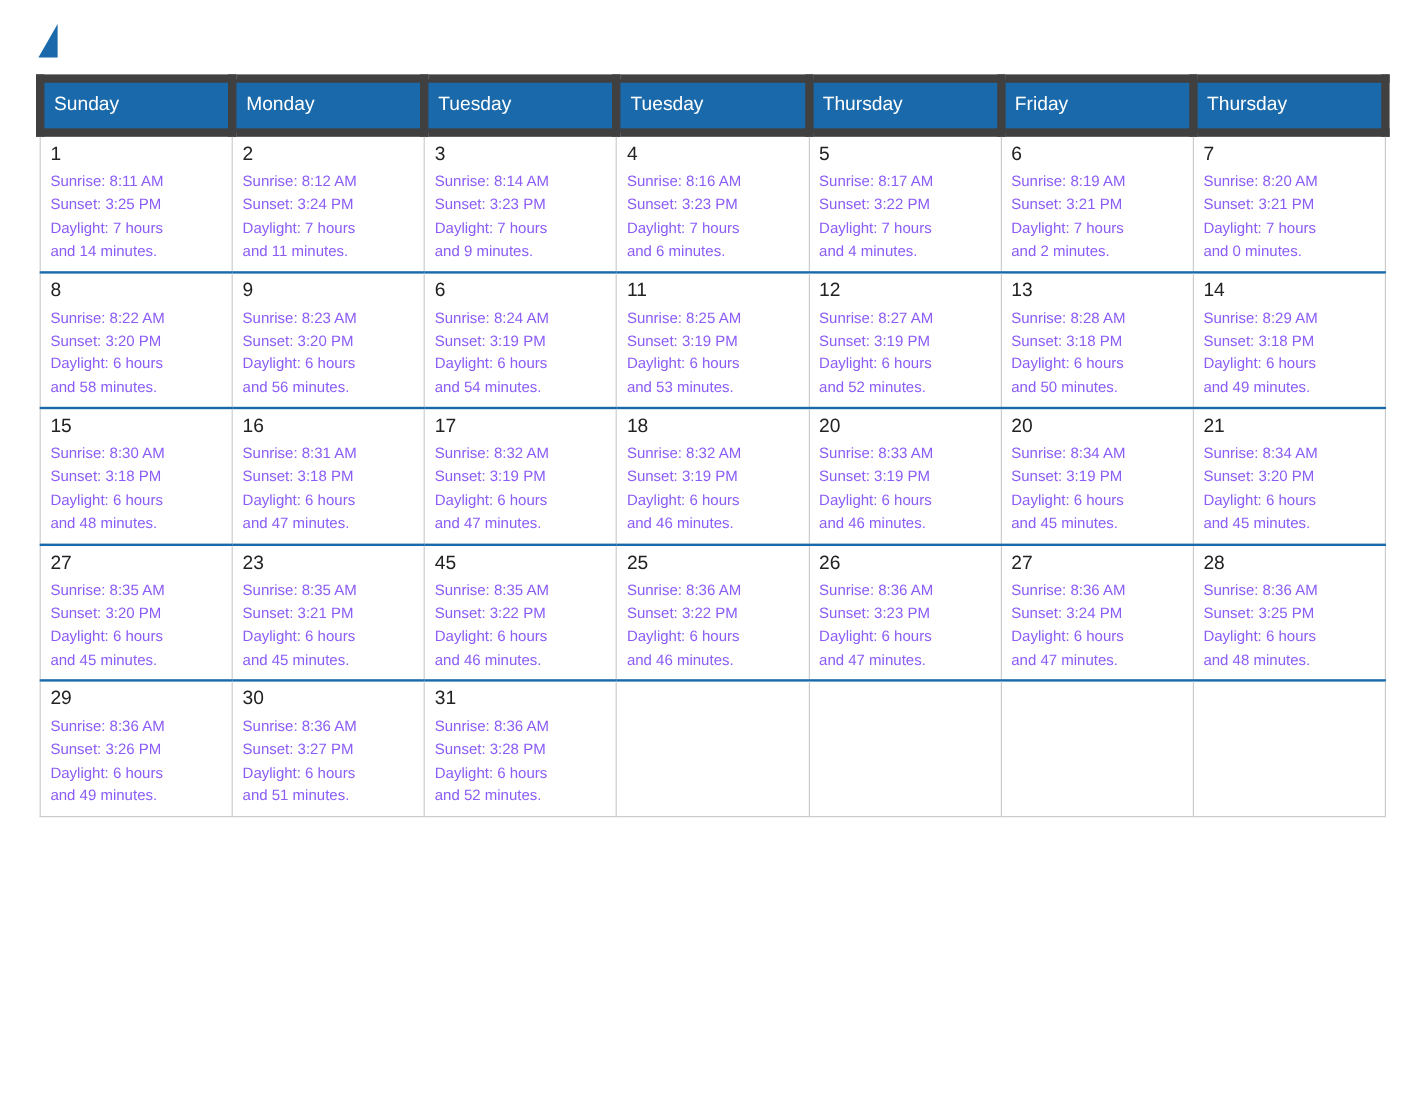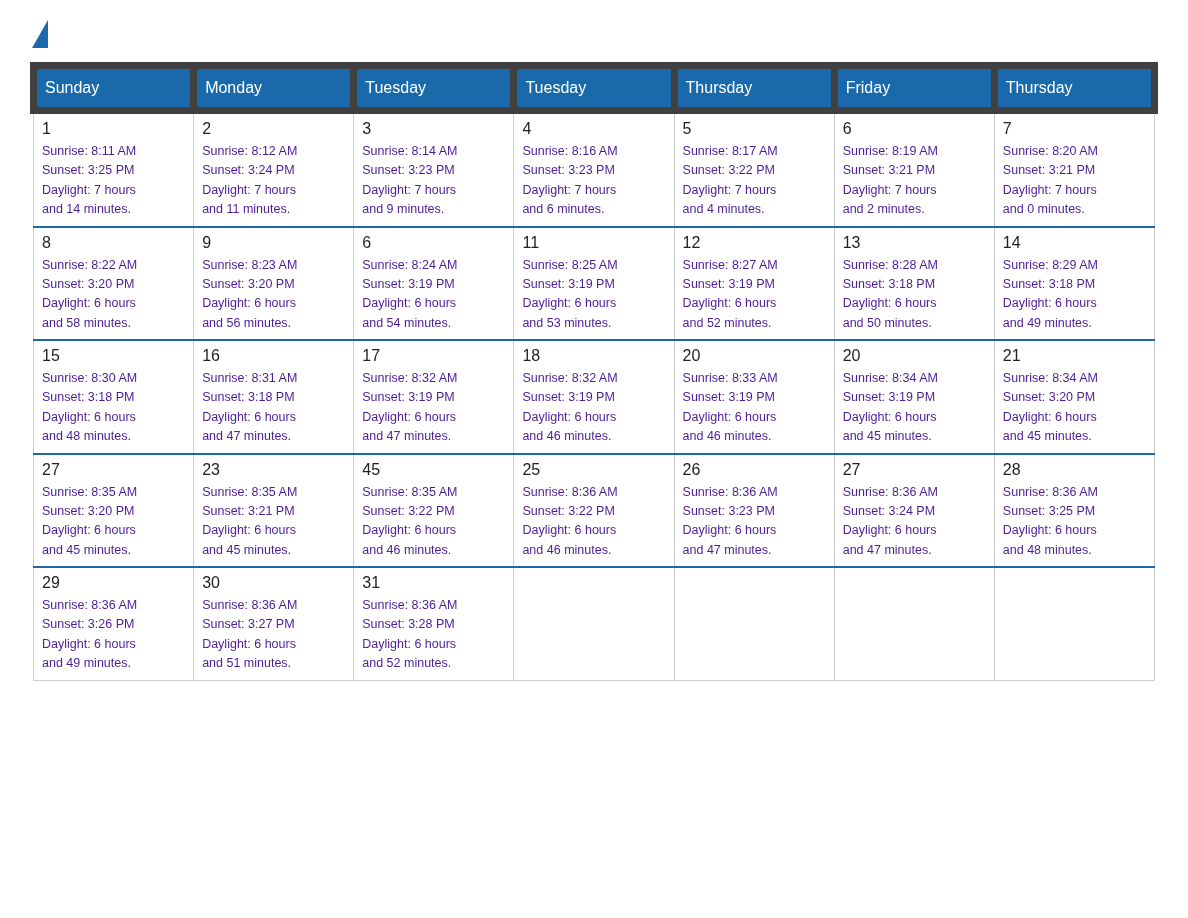--- a/index.html
+++ b/index.html
@@ -84,21 +84,21 @@
     }
     .day-number {
       font-size: 16px;
       font-weight: normal;
       display: block;
       margin-bottom: 4px;
     }
     .day-info {
       font-size: 12.5px;
       line-height: 1.55;
-      color: #4c1d95;
+      color: #8b5cf6;
     }
     .empty-cell {
       border-top: 2px solid #1a6aab;
     }
   </style>
 </head>
 <body>
 
 <div class="header-area">
   <div class="logo">

